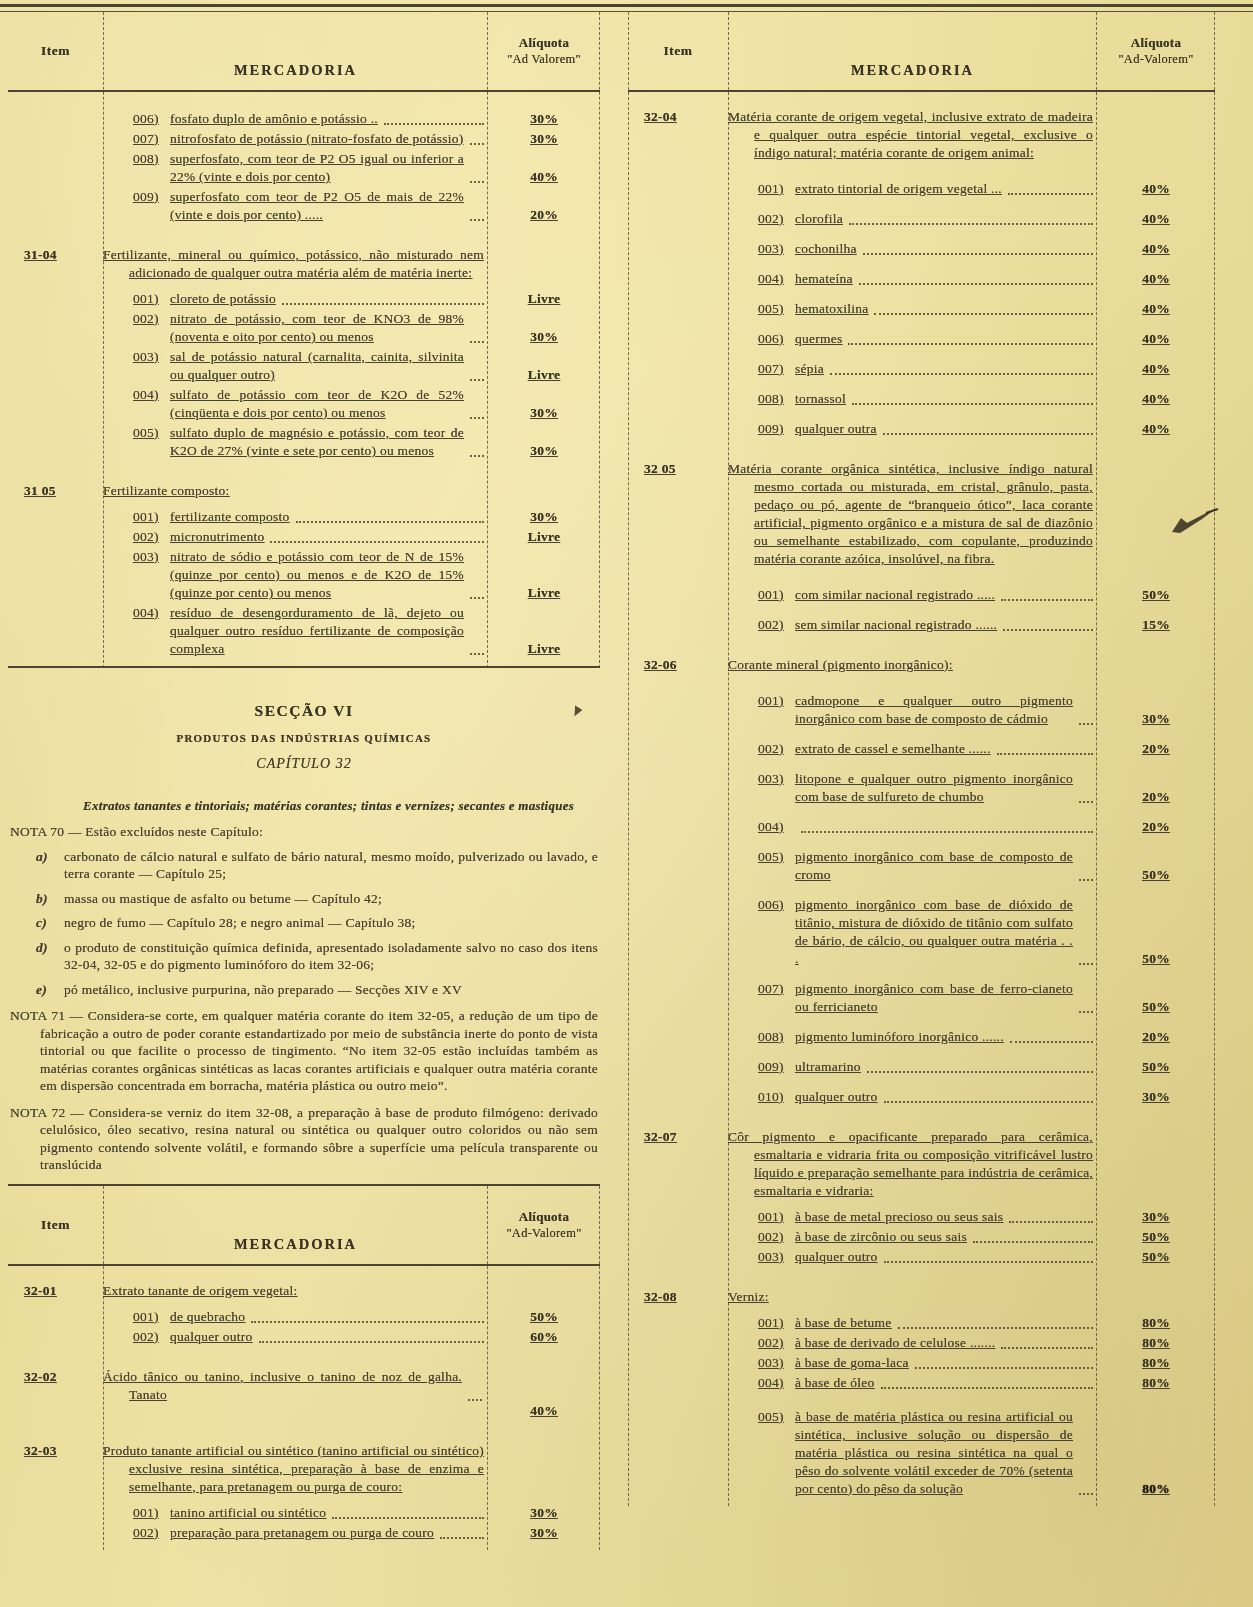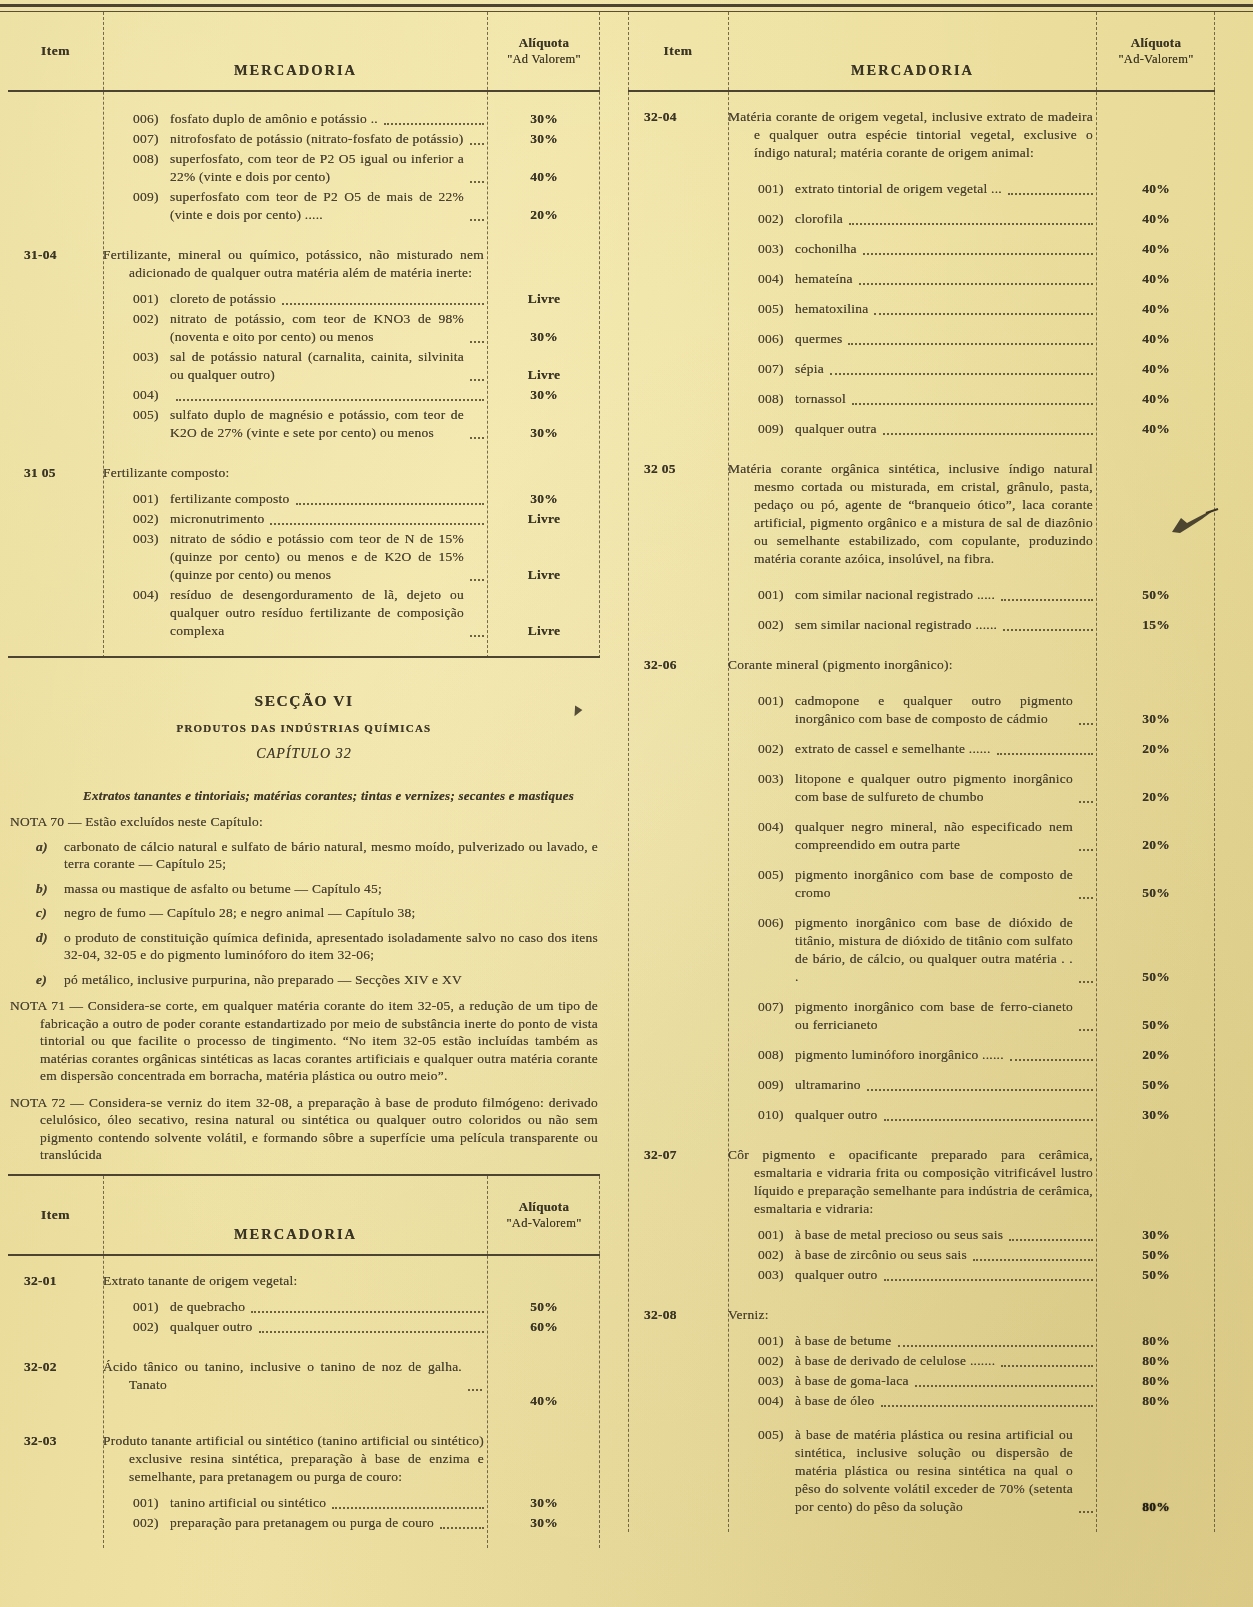--- a/index.html
+++ b/index.html
@@ -27,21 +27,21 @@
   .vl-1{left:var(--c1);} .vl-2{right:var(--c3);} .vl-r{right:0;} .vl-l{left:0;}
 
   .thead{display:grid;grid-template-columns:var(--c1) 1fr var(--c3);
     align-items:center;min-height:78px;border-bottom:2.5px solid #4c4430;
     font-weight:700;color:#3a3424;gap:28px;}
   .thead .h-item{text-align:center;letter-spacing:.5px;}
   .thead .h-merc{text-align:center;letter-spacing:2px;font-size:14.5px;margin-top:38px;}
   .thead .h-aliq{text-align:center;font-size:13px;line-height:17px;}
   .thead .h-aliq .adv{font-weight:400;font-size:12.5px;}
 
-  .tbody{position:relative;padding:16px 0 16px 0;}
+  .tbody{position:relative;padding:16px 0 8px 0;text-decoration:underline;}
   .bottom-rule{border-bottom:2px solid #4c4430;}
 
   .block{display:grid;grid-template-columns:var(--c1) 1fr var(--c3);margin-top:22px;}
   .block:first-child{margin-top:0;}
   .b-code{grid-column:1;font-weight:700;color:#3a3424;padding-left:16px;white-space:nowrap;}
   .b-intro{grid-column:2;padding-left:26px;text-indent:-26px;margin-bottom:6px;padding-right:4px;text-align:justify;}
   .b-intro.flexi{display:flex;padding-left:0;text-indent:0;margin-bottom:16px;}
   .b-intro.flexi .itxt{flex:0 1 auto;padding-left:26px;text-indent:-26px;text-align:justify;}
   .b-irate{grid-column:3;align-self:end;text-align:center;font-weight:700;color:#3a3424;}
   .b-entry{grid-column:2;display:flex;margin-left:30px;padding-right:2px;}
@@ -133,20 +133,21 @@
             </div>
             <div class="b-rate">30%</div>
             <div class="b-entry">
               <span class="num">003)</span>
               <span class="txt">sal de potássio natural (carnalita, cainita, silvinita ou qualquer outro)</span>
               <span class="ldr"></span>
             </div>
             <div class="b-rate">Livre</div>
             <div class="b-entry">
               <span class="num">004)</span>
+              <span class="txt">sulfato de potássio com teor de K2O de 52% (cinqüenta e dois por cento) ou menos</span>
               <span class="ldr"></span>
             </div>
             <div class="b-rate">30%</div>
             <div class="b-entry">
               <span class="num">005)</span>
               <span class="txt">sulfato duplo de magnésio e potássio, com teor de K2O de 27% (vinte e sete por cento) ou menos</span>
               <span class="ldr"></span>
             </div>
             <div class="b-rate">30%</div>
           </div>
@@ -187,21 +188,21 @@
       <div class="sec-chap">CAPÍTULO 32</div>
       <div class="sec-desc">Extratos tanantes e tintoriais; matérias corantes; tintas e vernizes; secantes e mastiques</div>
       <div class="note-p">NOTA 70 — Estão excluídos neste Capítulo:</div>
       <div>
           <div class="note-item">
             <span class="nletter">a)</span>
             <span class="ntext">carbonato de cálcio natural e sulfato de bário natural, mesmo moído, pulverizado ou lavado, e terra corante — Capítulo 25;</span>
           </div>
           <div class="note-item">
             <span class="nletter">b)</span>
-            <span class="ntext">massa ou mastique de asfalto ou betume — Capítulo 45;</span>
+            <span class="ntext">massa ou mastique de asfalto ou betume — Capítulo 42;</span>
           </div>
           <div class="note-item">
             <span class="nletter">c)</span>
             <span class="ntext">negro de fumo — Capítulo 28; e negro animal — Capítulo 38;</span>
           </div>
           <div class="note-item">
             <span class="nletter">d)</span>
             <span class="ntext">o produto de constituição química definida, apresentado isoladamente salvo no caso dos itens 32-04, 32-05 e do pigmento luminóforo do item 32-06;</span>
           </div>
           <div class="note-item">
@@ -375,21 +376,20 @@
             </div>
             <div class="b-rate">20%</div>
             <div class="b-entry">
               <span class="num">003)</span>
               <span class="txt">litopone e qualquer outro pigmento inorgânico com base de sulfureto de chumbo</span>
               <span class="ldr"></span>
             </div>
             <div class="b-rate">20%</div>
             <div class="b-entry">
               <span class="num">004)</span>
-              <span class="txt">qualquer negro mineral, não especificado nem compreendido em outra parte</span>
               <span class="ldr"></span>
             </div>
             <div class="b-rate">20%</div>
             <div class="b-entry">
               <span class="num">005)</span>
               <span class="txt">pigmento inorgânico com base de composto de cromo</span>
               <span class="ldr"></span>
             </div>
             <div class="b-rate">50%</div>
             <div class="b-entry">

